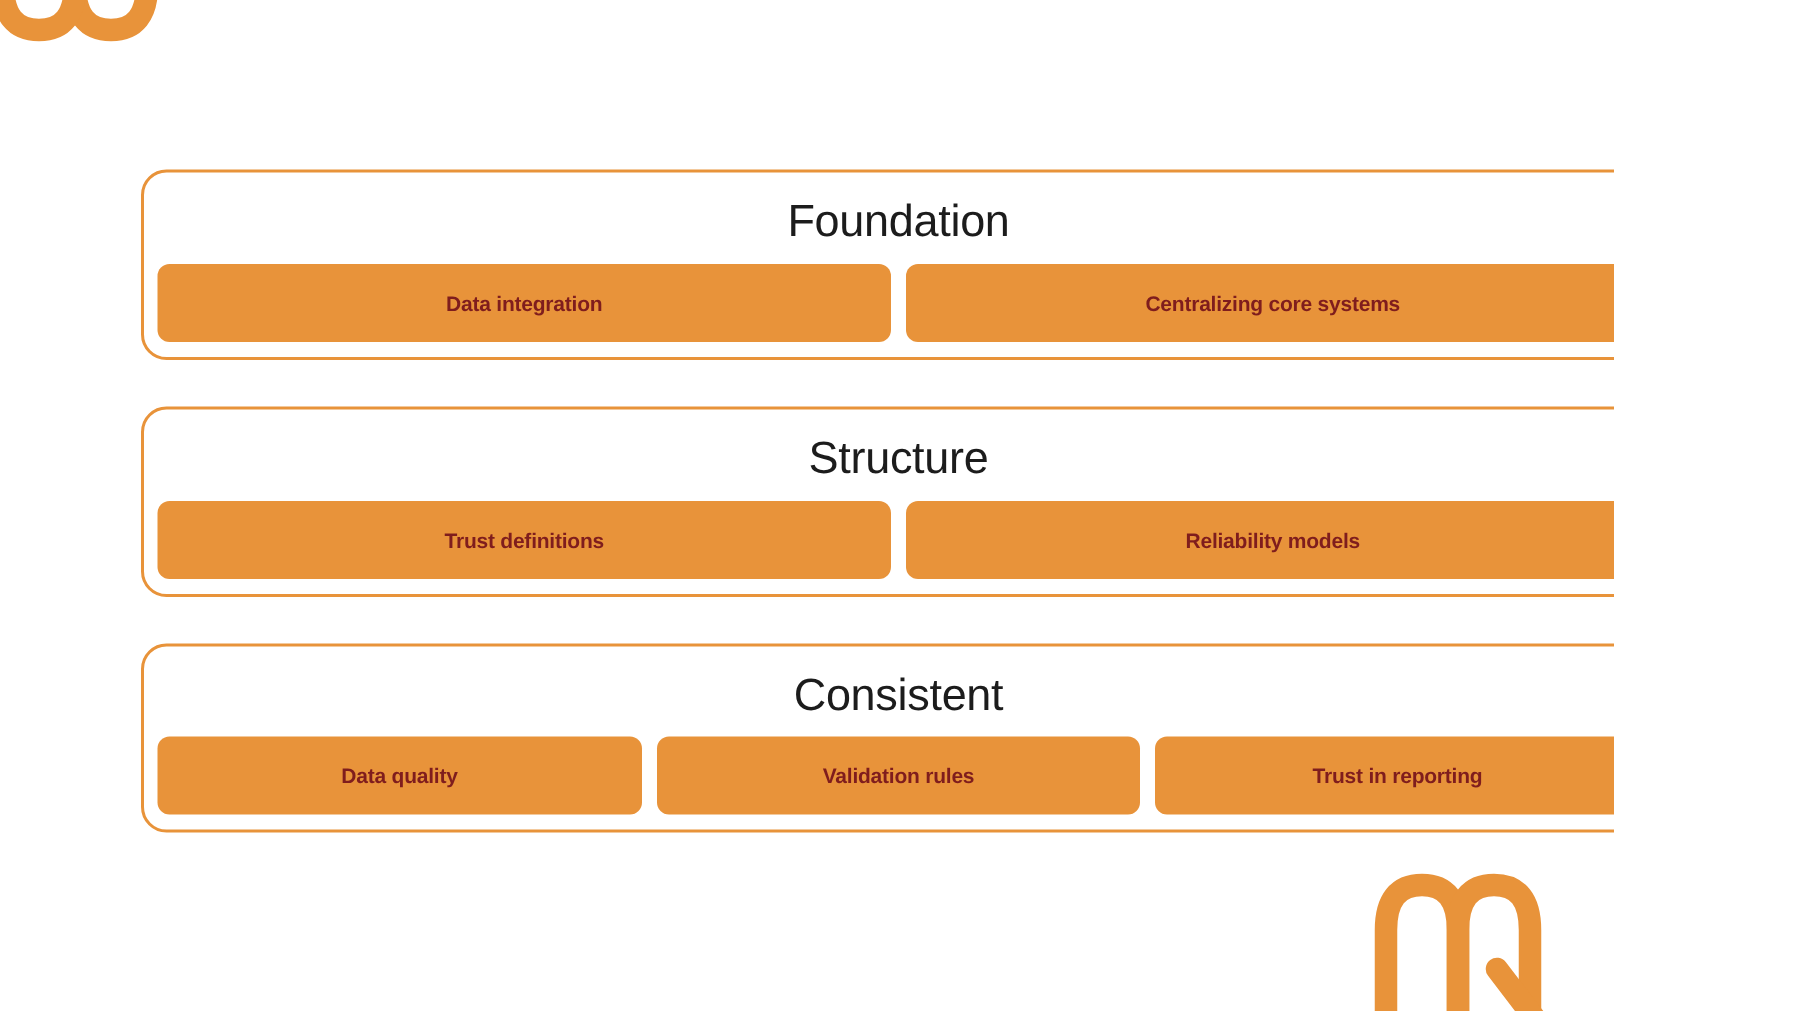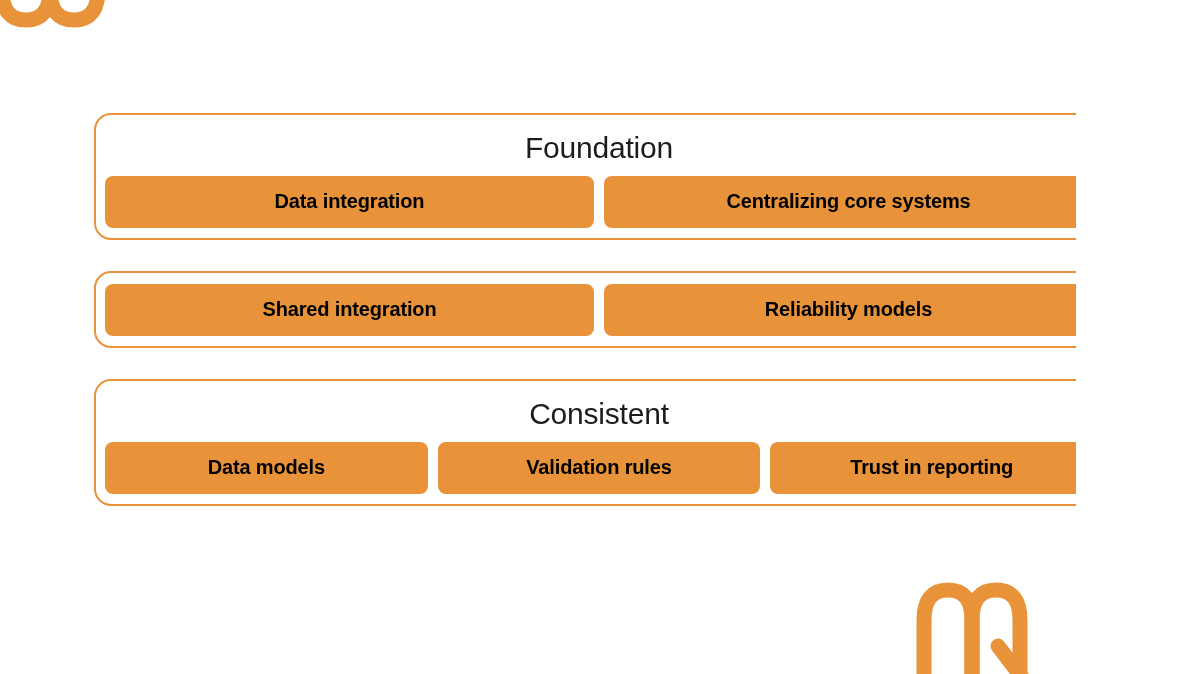--- a/index.html
+++ b/index.html
@@ -87,22 +87,22 @@
 
   .chip {
     flex: 1 1 0;
     box-sizing: border-box;
     background: #E8933A;
     border-radius: 8px;
     min-height: 52px;
     display: flex;
     align-items: center;
     justify-content: center;
-    color: #000000;
-    font-size: 20px;
+    color: #7f1d1d;
+    font-size: 14px;
     font-weight: 700;
     letter-spacing: -0.15px;
     text-align: center;
     padding: 6px 10px;
     white-space: nowrap;
   }
 </style>
 </head>
 <body>
 
@@ -122,30 +122,31 @@
 
     <div class="layer-card">
       <div class="layer-title">Foundation</div>
       <div class="chip-row">
         <div class="chip">Data integration</div>
         <div class="chip">Centralizing core systems</div>
       </div>
     </div>
 
     <div class="layer-card">
+      <div class="layer-title">Structure</div>
       <div class="chip-row">
-        <div class="chip">Shared integration</div>
+        <div class="chip">Trust definitions</div>
         <div class="chip">Reliability models</div>
       </div>
     </div>
 
     <div class="layer-card">
       <div class="layer-title">Consistent</div>
       <div class="chip-row">
-        <div class="chip">Data models</div>
+        <div class="chip">Data quality</div>
         <div class="chip">Validation rules</div>
         <div class="chip">Trust in reporting</div>
       </div>
     </div>
 
   </div>
 
   <div class="logo-mark logo-bottom-right">
     <svg viewBox="0 0 170 160" xmlns="http://www.w3.org/2000/svg" aria-hidden="true">
       <g fill="none" stroke="#E8933A" stroke-width="15" stroke-linecap="round" stroke-linejoin="round">

